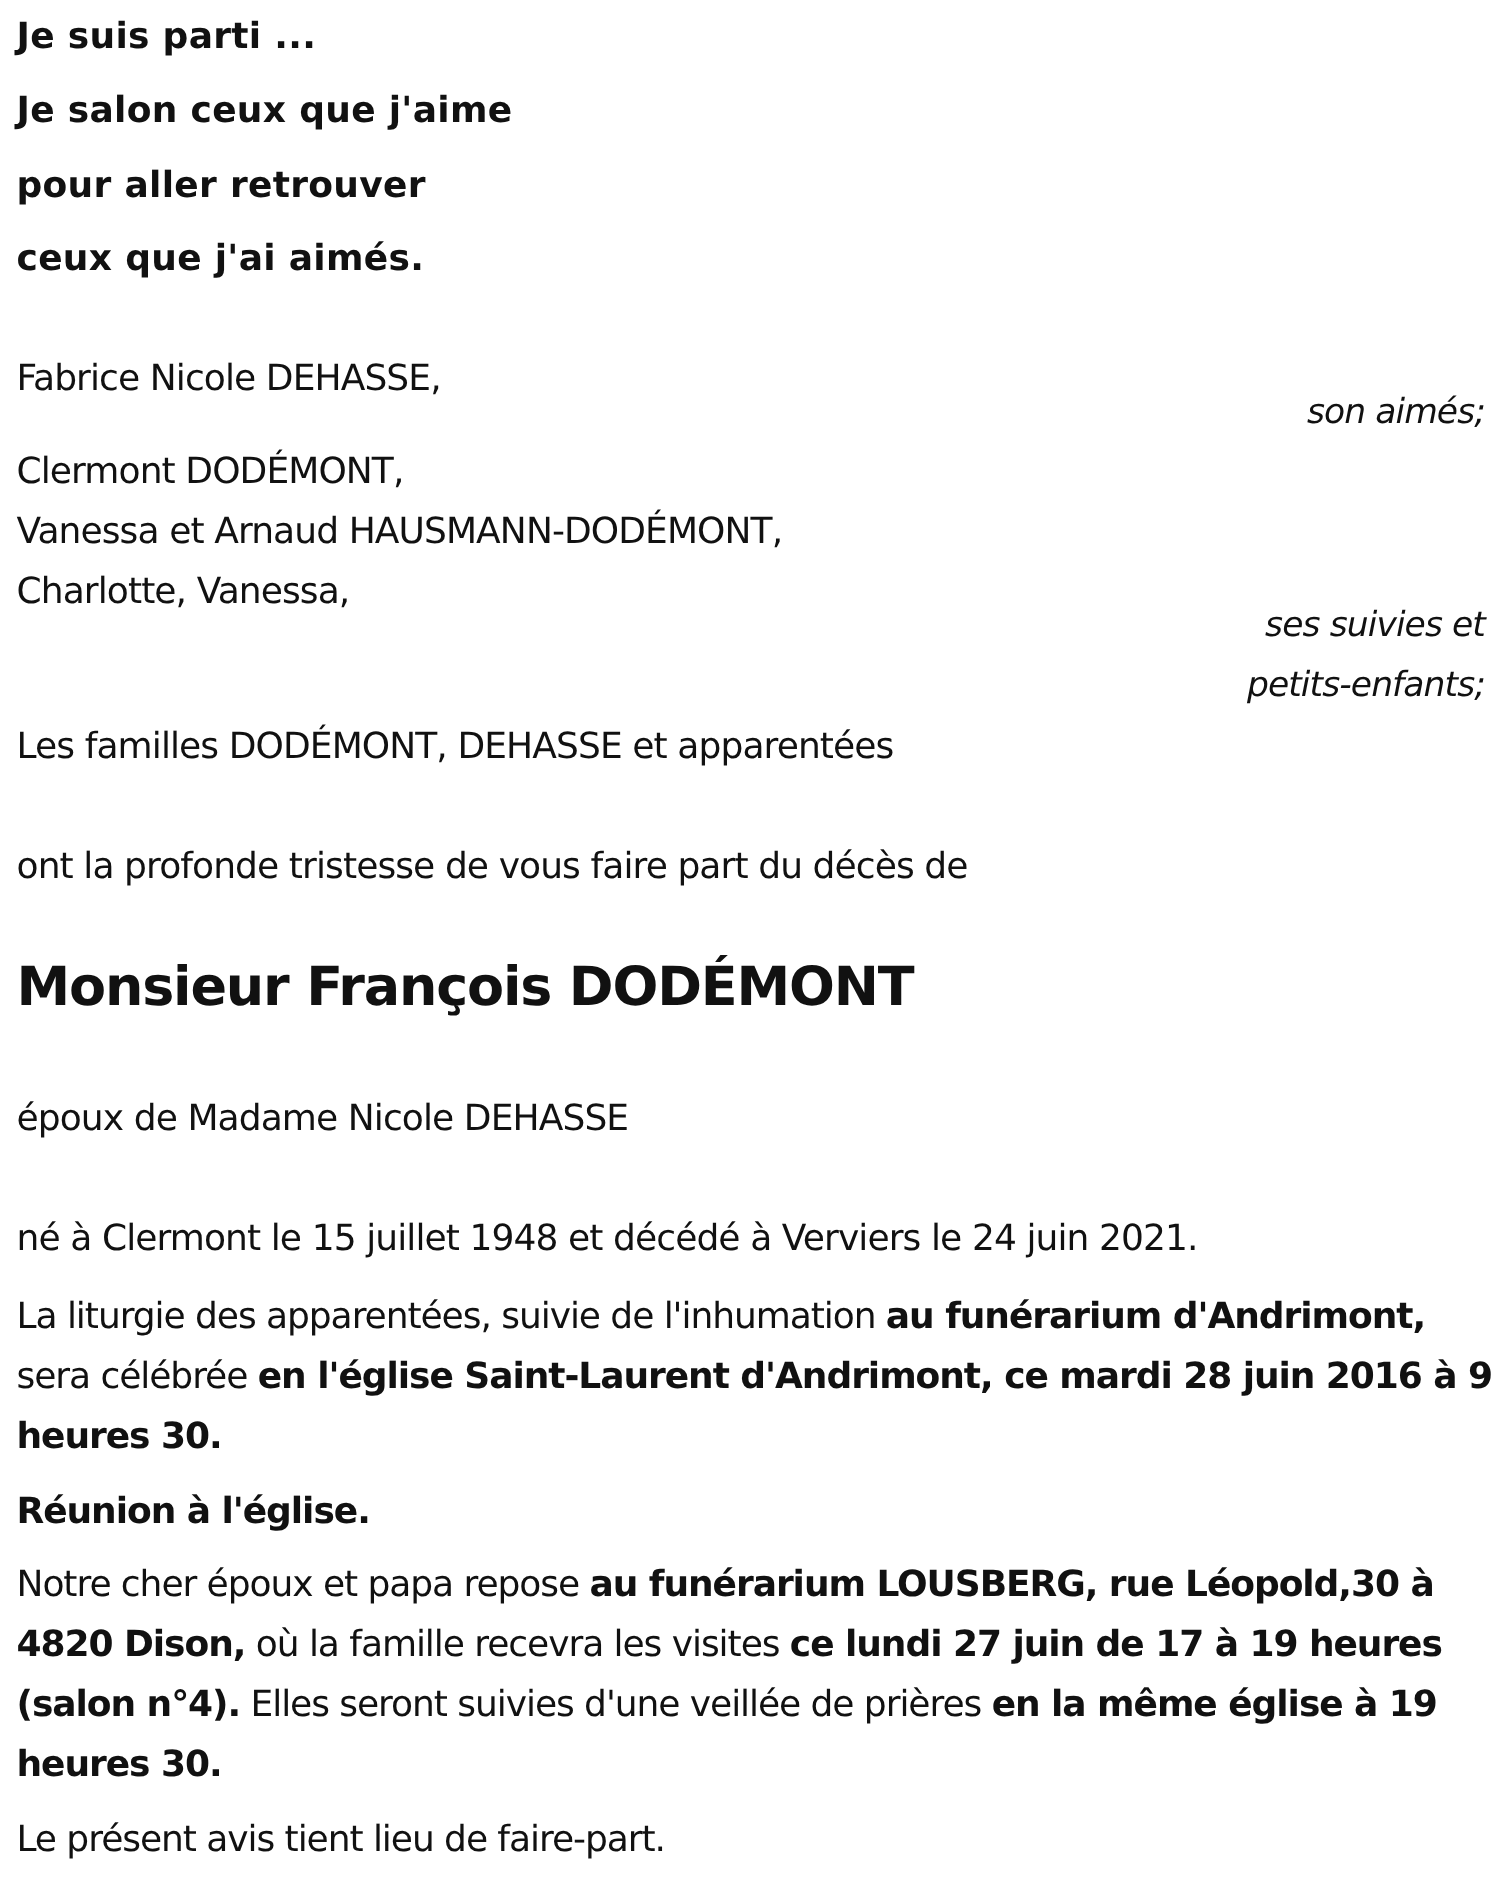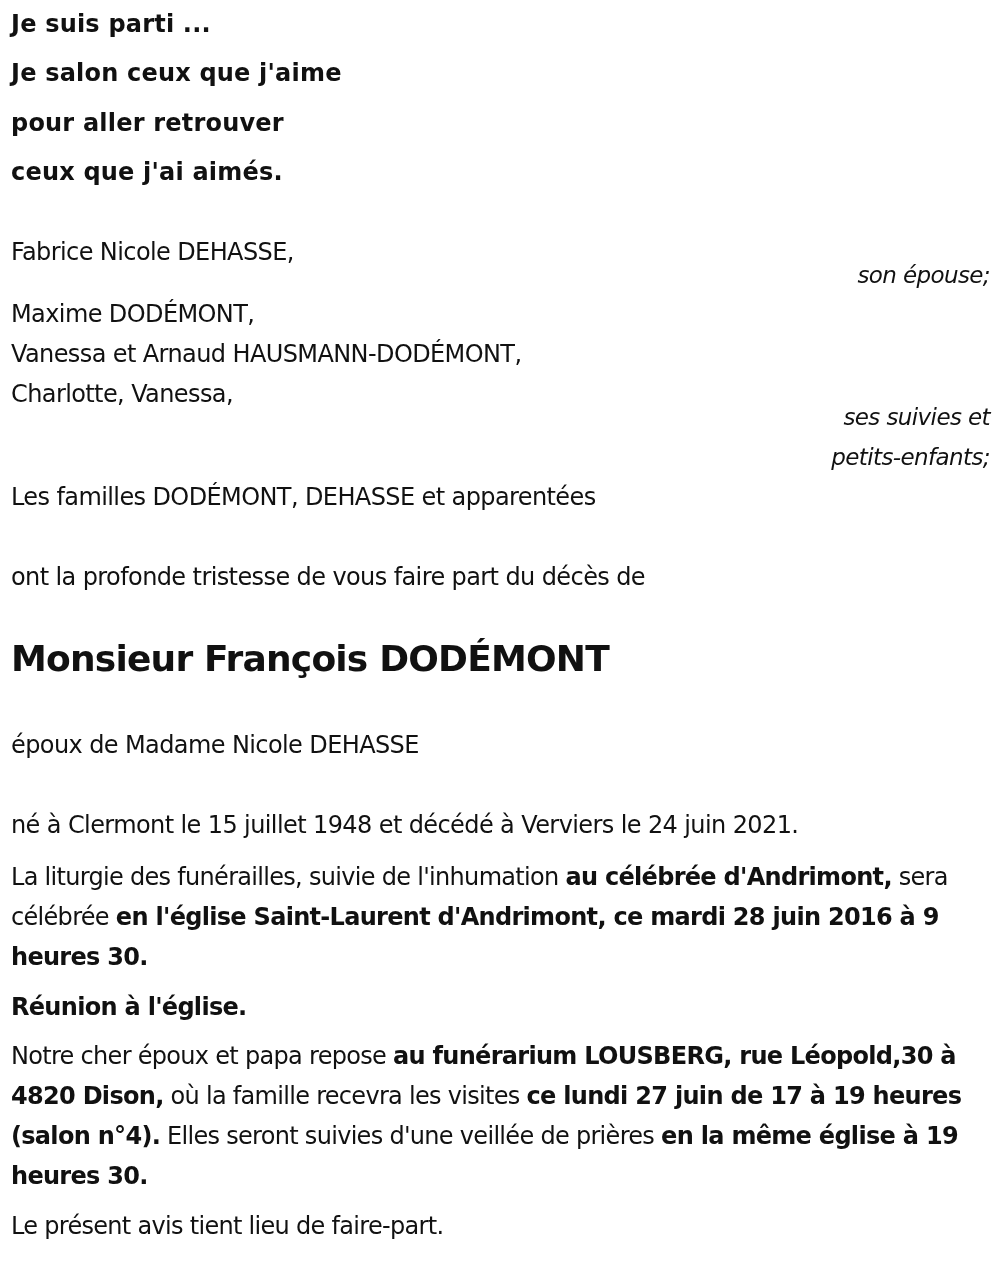--- a/index.html
+++ b/index.html
@@ -21,36 +21,36 @@
 
   <div>
     <div class="line poem" style="top:10px">Je suis parti ...</div>
     <div class="line poem" style="top:59px">Je salon ceux que j'aime</div>
     <div class="line poem" style="top:109px">pour aller retrouver</div>
     <div class="line poem" style="top:158px">ceux que j'ai aimés.</div>
   </div>
 
   <div>
     <div class="line" style="top:238px">Fabrice Nicole DEHASSE,</div>
-    <div class="right" style="top:262px">son épouse;</div>
-    <div class="line" style="top:300px">Maxime DODÉMONT,</div>
+    <div class="right" style="top:262px">son aimés;</div>
+    <div class="line" style="top:300px">Clermont DODÉMONT,</div>
     <div class="line" style="top:340px">Vanessa et Arnaud HAUSMANN-DODÉMONT,</div>
     <div class="line" style="top:380px">Charlotte, Vanessa,</div>
     <div class="right" style="top:404px">ses suivies et</div>
     <div class="right" style="top:444px">petits-enfants;</div>
     <div class="line" style="top:483px">Les familles DODÉMONT, DEHASSE et apparentées</div>
   </div>
 
   <div>
     <div class="line" style="top:563px">ont la profonde tristesse de vous faire part du décès de</div>
     <div class="line name-title" style="top:638px">Monsieur François DODÉMONT</div>
     <div class="line" style="top:731px">époux de Madame Nicole DEHASSE</div>
     <div class="line" style="top:811px">né à Clermont le 15 juillet 1948 et décédé à Verviers le 24 juin 2021.</div>
   </div>
 
   <div>
-    <div class="para" style="top:857px"><span>La liturgie des funérailles, suivie de l'inhumation </span><b>au célébrée d'Andrimont,</b><span> sera célébrée </span><b>en l'église Saint-Laurent d'Andrimont, ce mardi 28 juin 2016 à 9 heures 30.</b></div>
+    <div class="para" style="top:857px"><span>La liturgie des apparentées, suivie de l'inhumation </span><b>au funérarium d'Andrimont,</b><span> sera célébrée </span><b>en l'église Saint-Laurent d'Andrimont, ce mardi 28 juin 2016 à 9 heures 30.</b></div>
     <div class="para" style="top:987px"><b>Réunion à l'église.</b></div>
     <div class="para" style="top:1036px"><span>Notre cher époux et papa repose </span><b>au funérarium LOUSBERG, rue Léopold,30 à 4820 Dison,</b><span> où la famille recevra les visites </span><b>ce lundi 27 juin de 17 à 19 heures (salon n°4).</b><span> Elles seront suivies d'une veillée de prières </span><b>en la même église à 19 heures 30.</b></div>
     <div class="para" style="top:1206px">Le présent avis tient lieu de faire-part.</div>
   </div>
 
 </div>
 
 </body></html>

